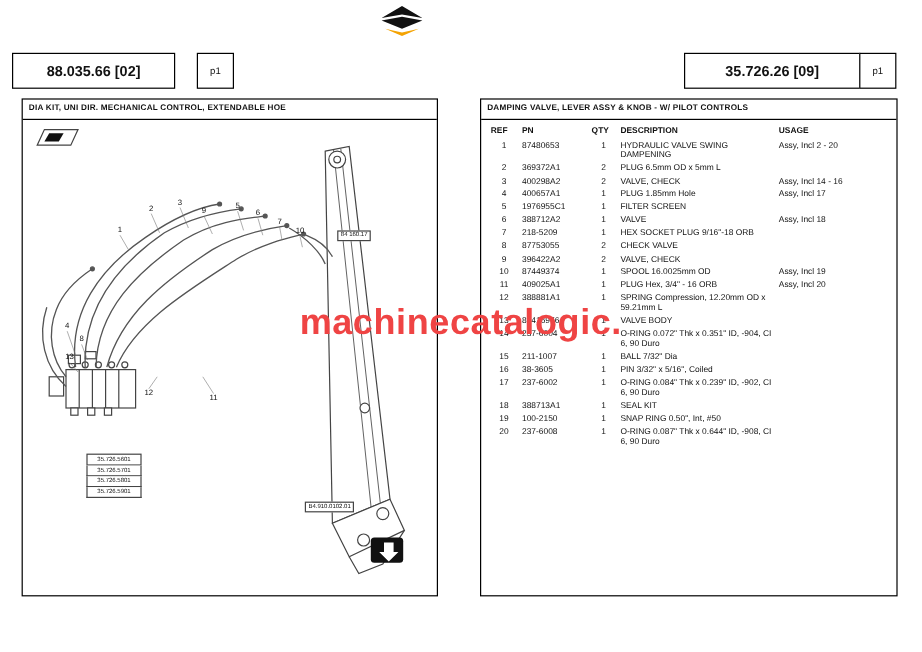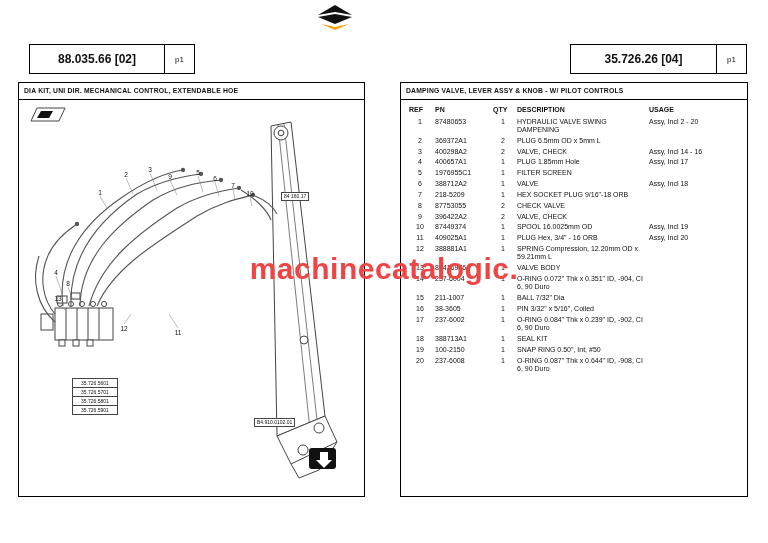--- a/index.html
+++ b/index.html
@@ -30,23 +30,23 @@
 </style>
 </head>
 <body>
 
 <svg class="logo" viewBox="0 0 40 30">
   <path d="M3,13 L20,3 L37,13 L20,10 Z" fill="#111"></path>
   <path d="M3,15 L20,12 L37,15 L20,22 Z" fill="#111"></path>
   <path d="M6,22 L20,25 L34,22 L20,28 Z" fill="#F4A303"></path>
 </svg>
 
-<div class="hdr-box hdr-code" style="left:29px;top:44px;width:136px;height:30px">88.035.66 [02]</div>
+<div class="hdr-box hdr-code" style="left:10px;top:44px;width:136px;height:30px">88.035.66 [02]</div>
 <div class="hdr-box hdr-p" style="left:164px;top:44px;width:31px;height:30px">p1</div>
-<div class="hdr-box hdr-code" style="left:570px;top:44px;width:147px;height:30px">35.726.26 [04]</div>
+<div class="hdr-box hdr-code" style="left:570px;top:44px;width:147px;height:30px">35.726.26 [09]</div>
 <div class="hdr-box hdr-p" style="left:716px;top:44px;width:31px;height:30px">p1</div>
 
 <div class="page" style="left:18px;top:82px;width:347px;height:415px">
   <div class="page-title">DIA KIT, UNI DIR. MECHANICAL CONTROL, EXTENDABLE HOE</div>
   <div class="diagram">
     <svg width="345" height="396" viewBox="0 0 345 396">
 
       <g>
         <path d="M18,8 L46,8 L40,21 L12,21 Z" fill="#fff" stroke="#444" stroke-width="1"></path>
         <path d="M22,11 L34,11 L30,18 L18,18 Z" fill="#111"></path>

